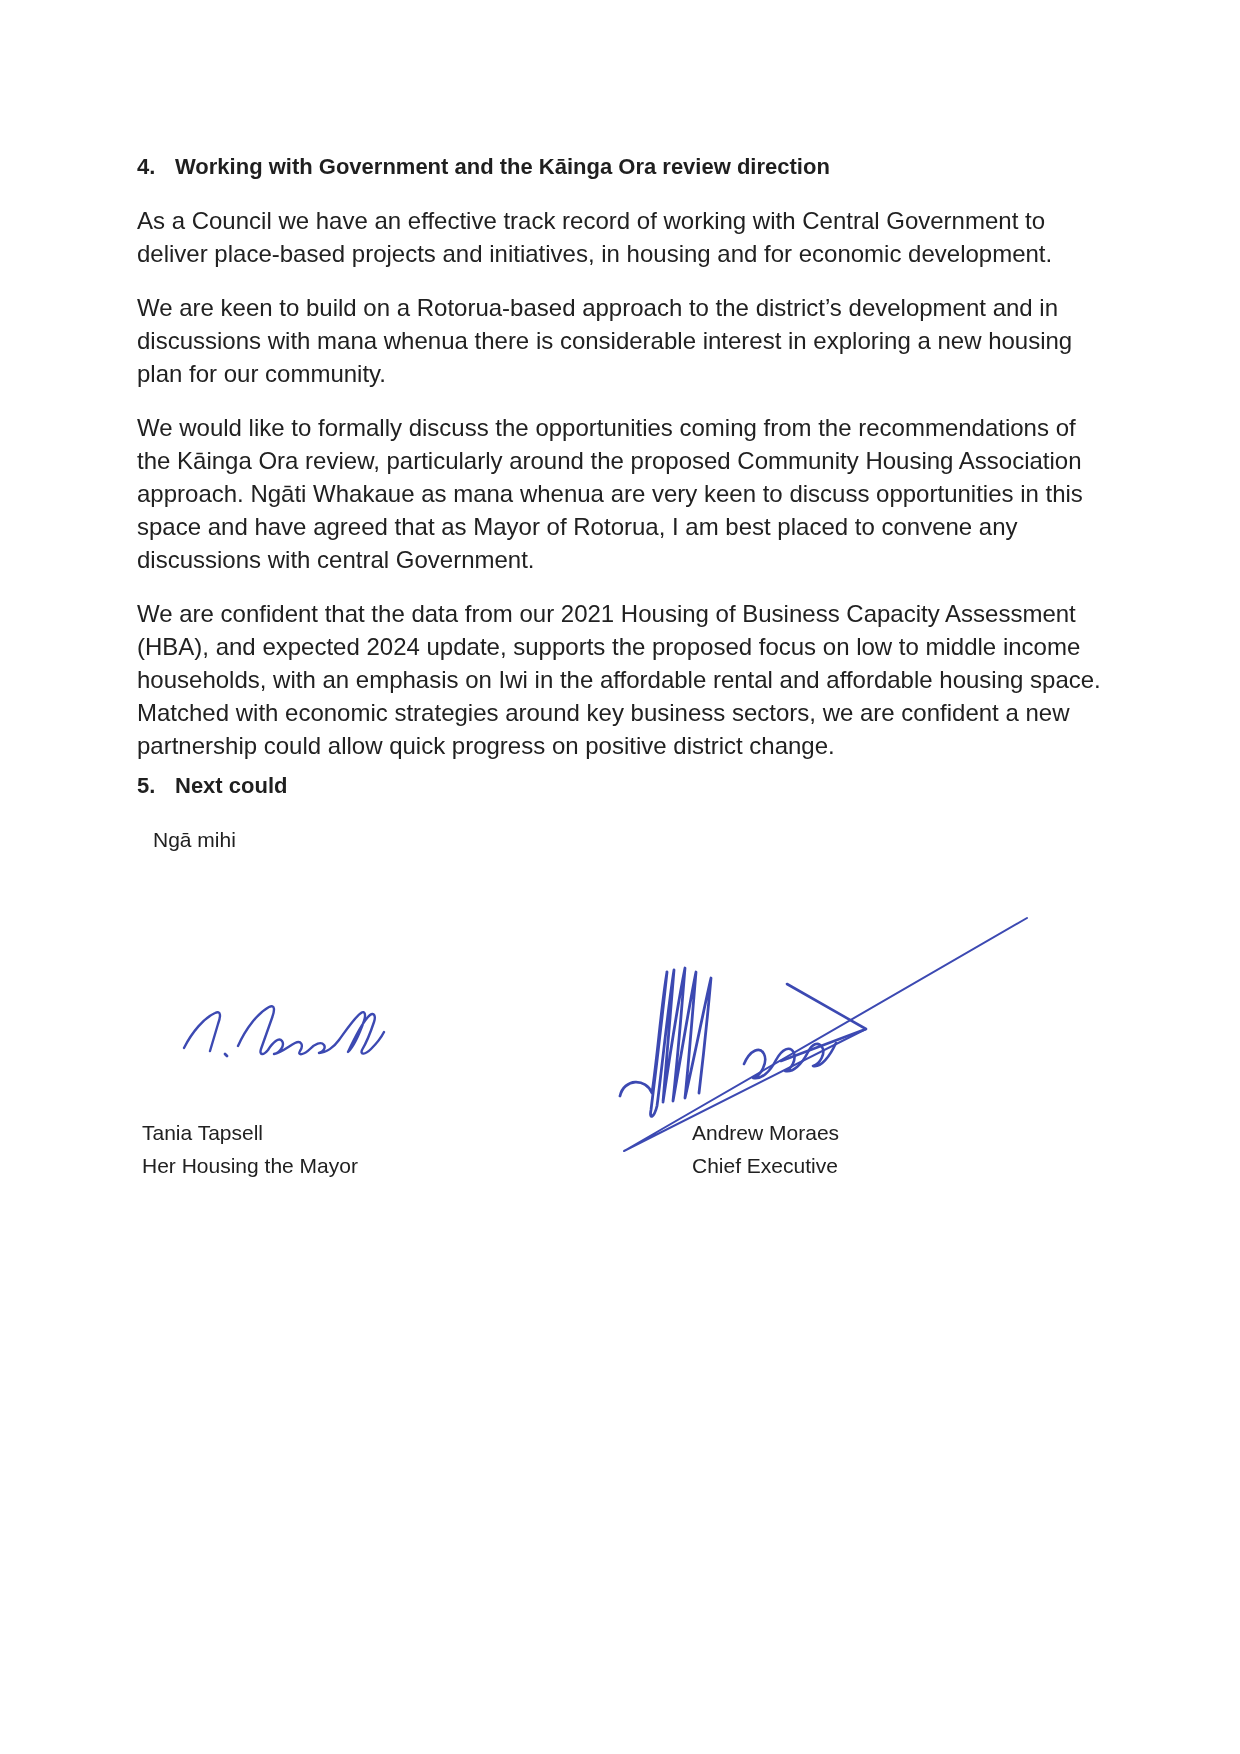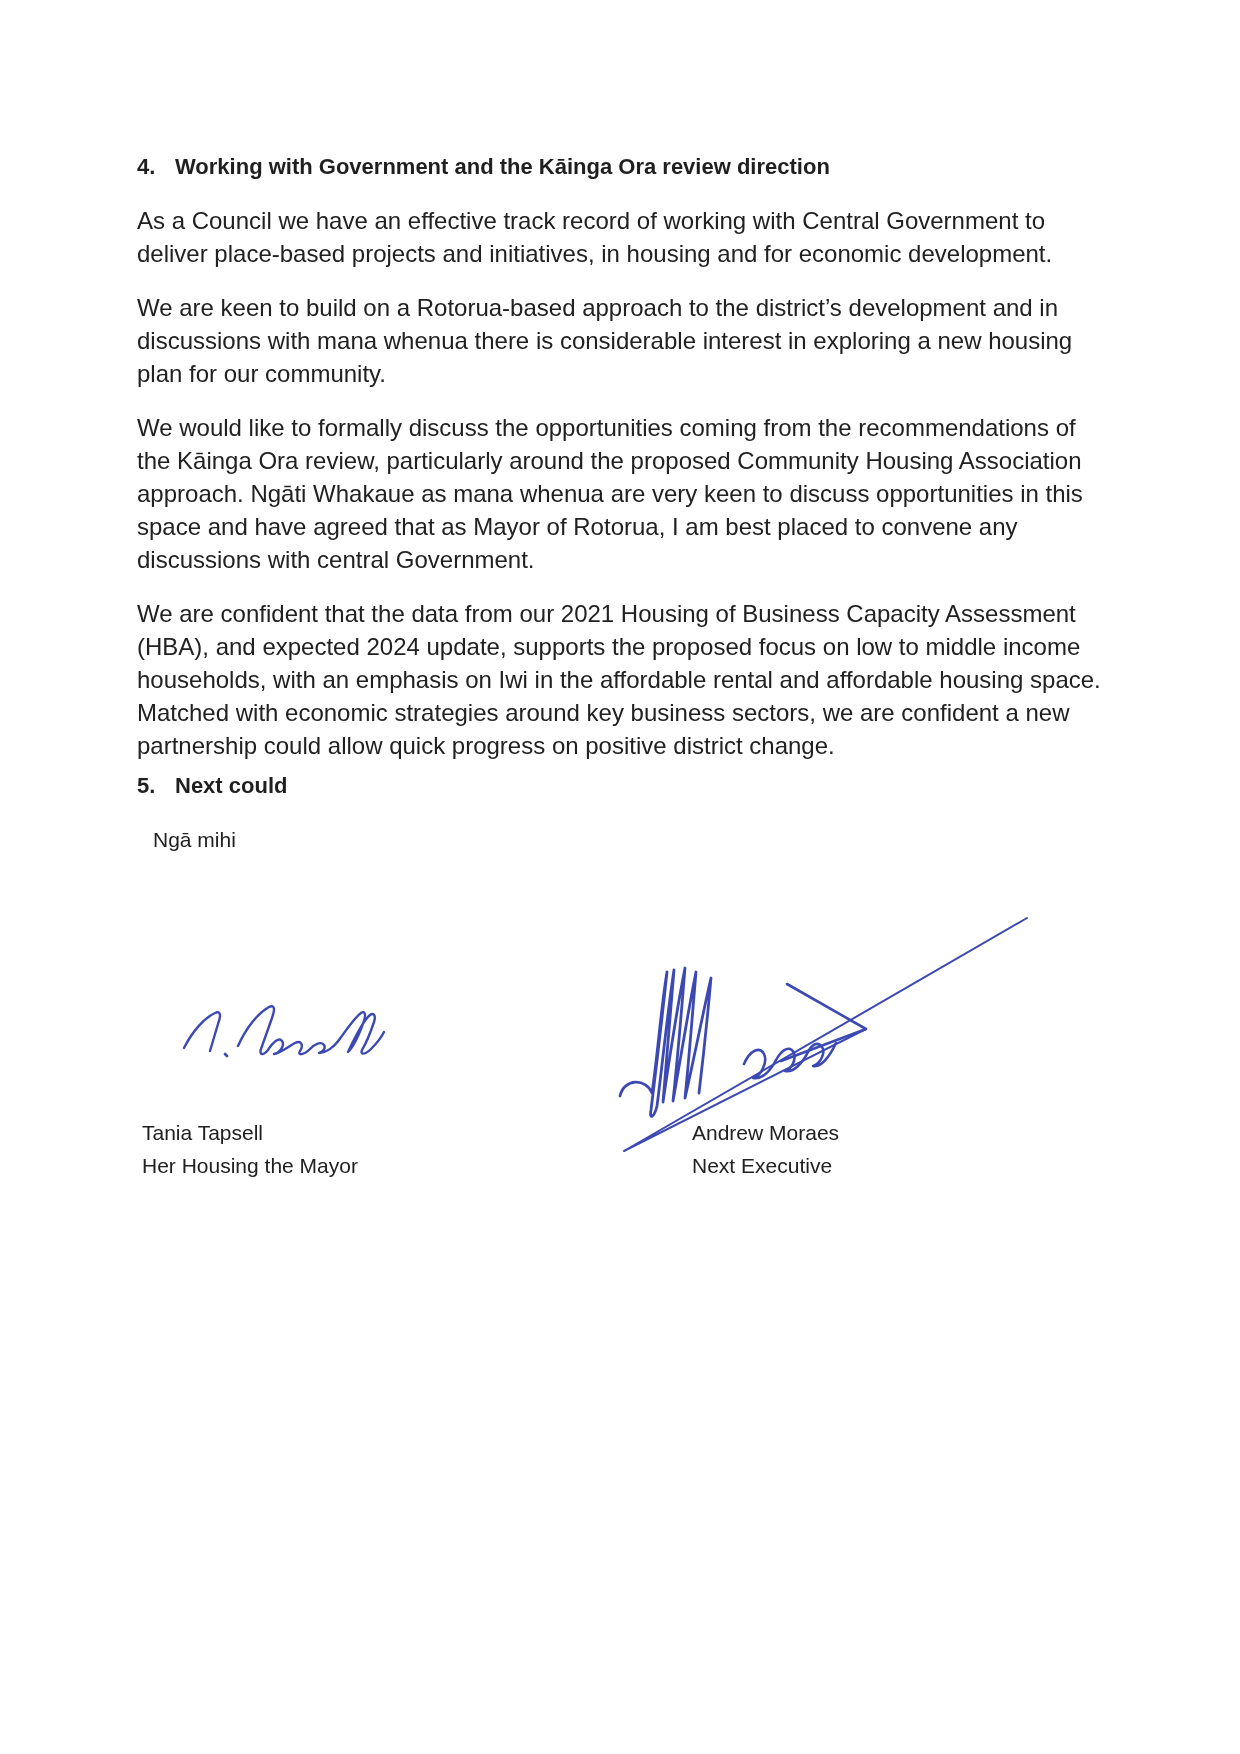--- a/index.html
+++ b/index.html
@@ -90,15 +90,15 @@
     <path stroke-width="2.6" d="M229,96 L308,141 L223,173"></path>
   </svg>
 
   <div class="sig-block left">
     <div>Tania Tapsell</div>
     <div>Her Housing the Mayor</div>
   </div>
 
   <div class="sig-block right">
     <div>Andrew Moraes</div>
-    <div>Next Executive</div>
+    <div>Chief Executive</div>
   </div>
 </div>
 
 </body></html>

